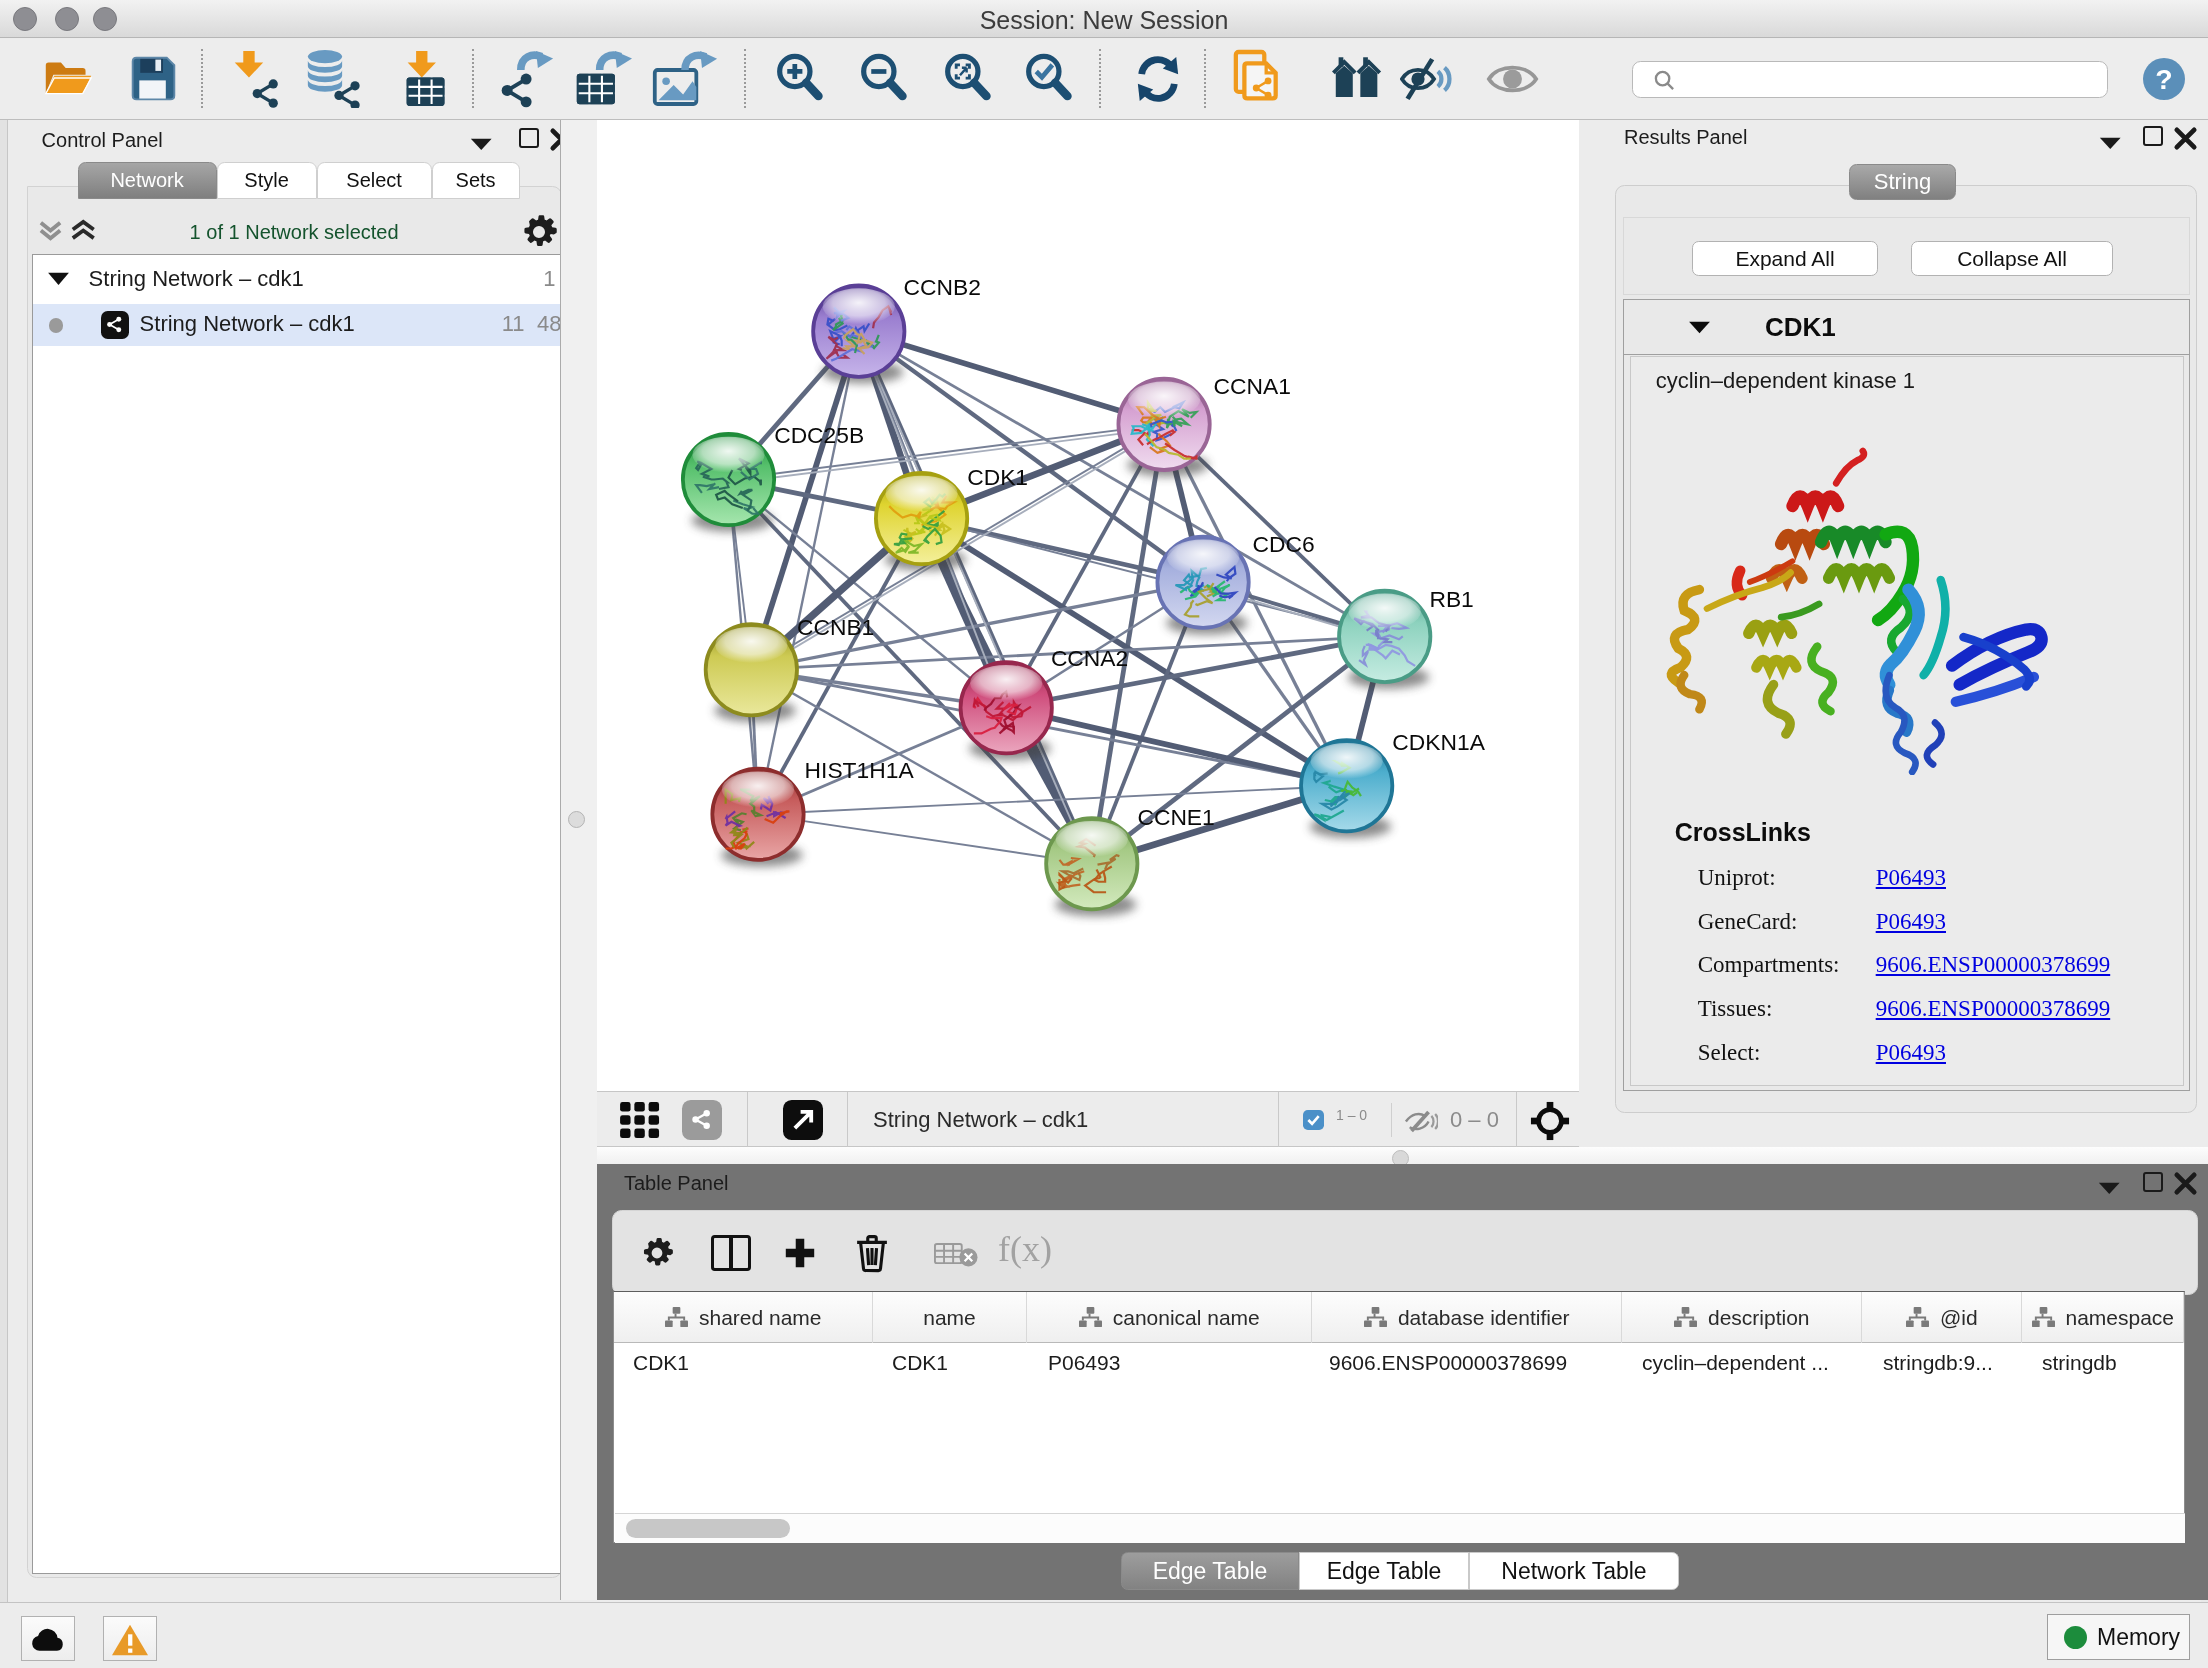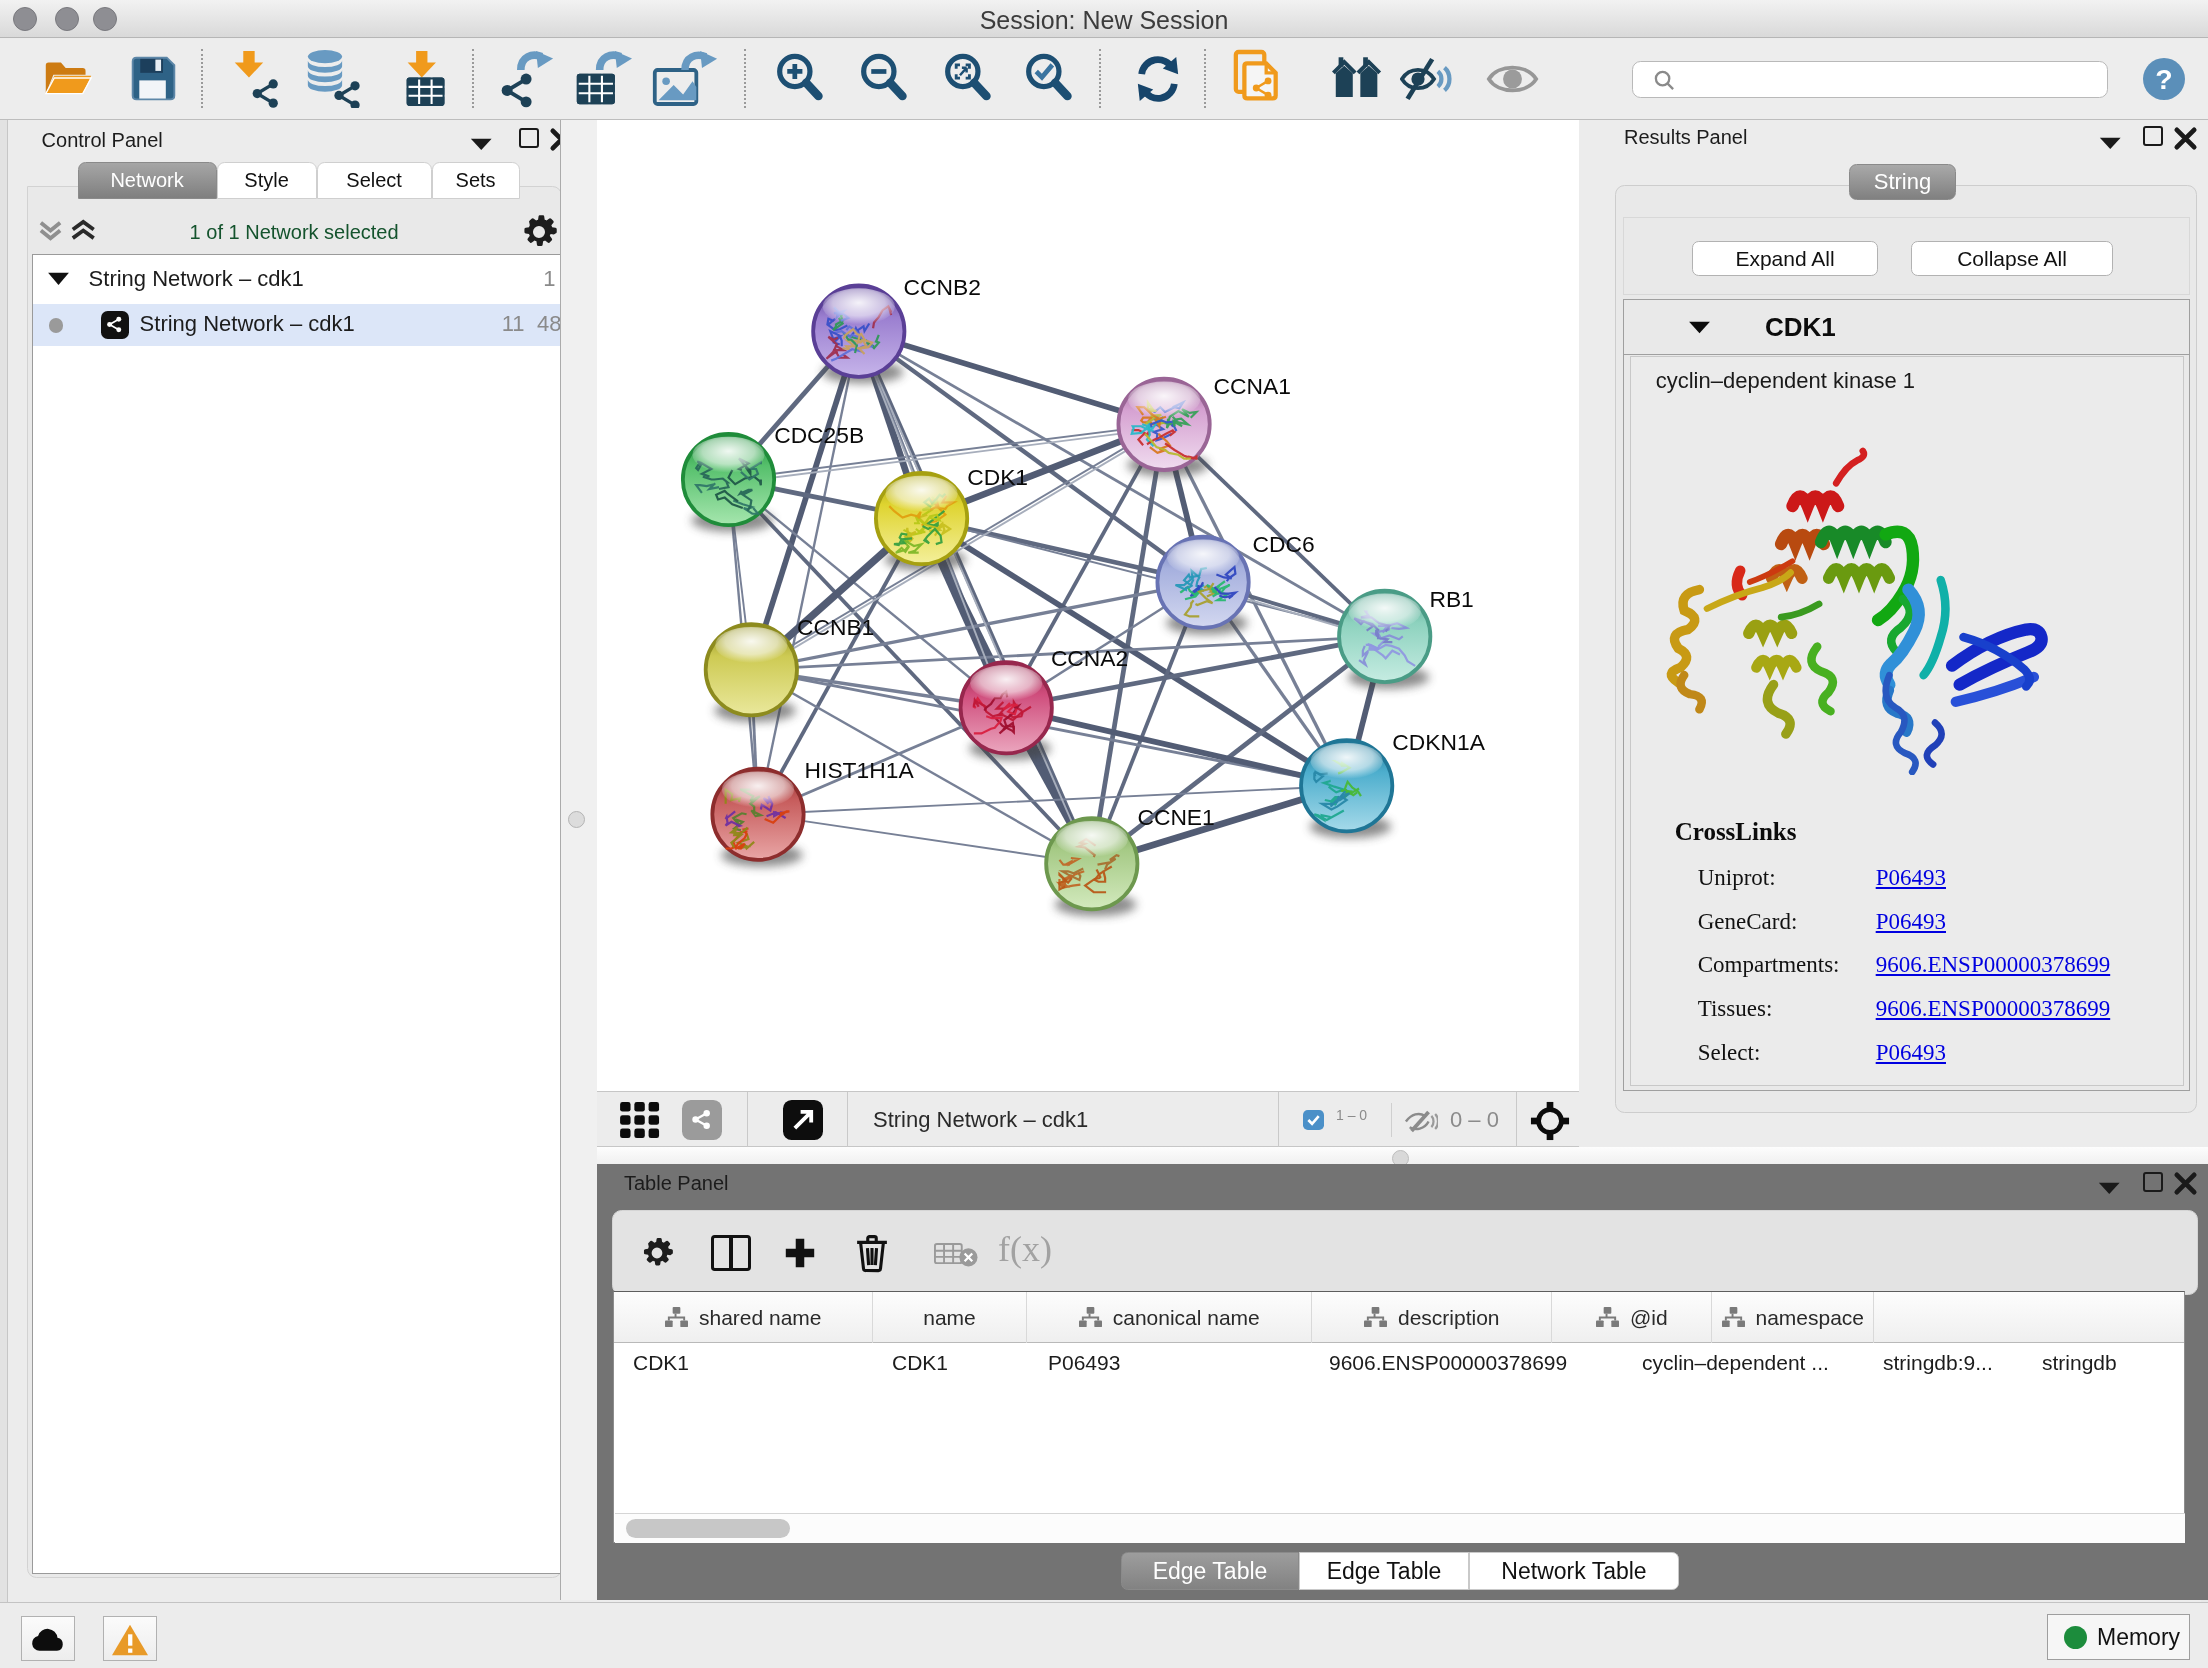--- a/index.html
+++ b/index.html
@@ -21,21 +21,21 @@
 .netcanvas{left:597px;top:120px;width:982px;height:971px;background:#fff}
 .netbar{left:597px;top:1091px;width:982px;height:56px;background:#ececec;border-top:1px solid #c6c6c6;border-bottom:1px solid #c6c6c6}
 .hdivider{left:597px;top:1147px;width:1611px;height:17px;background:linear-gradient(#fdfdfd,#f0f0f0)}
 .rightbg{left:1579px;top:120px;width:630px;height:1027px;background:#ececec}
 .respanel{left:1615px;top:185px;width:582px;height:928px;background:#e9e9e9;border:1px solid #cdcdcd;border-radius:9.5px}
 .resframe1{left:1623px;top:217px;width:567px;height:78px;border:1.9px groove #d8d8d8}
 .resbtn{position:absolute;top:23px;height:35px;background:#fff;border:1px solid #b2b2b2;border-radius:6.7px;font-size:21px;color:#111;text-align:center;line-height:33px}
 .resframe2{left:1623px;top:299px;width:567px;height:792px;border:1px solid #9f9f9f}
 .res2head{position:absolute;left:0;top:0;width:100%;height:55px;border-bottom:1px solid #9f9f9f}
 .res2body{position:absolute;left:5.7px;top:56px;width:554px;height:730px;border:1px solid #c8c8c8;background:#ebebeb}
-.serif{font-family:Liberation Serif, serif}
+.serif{font-family:Liberation Sans, sans-serif}
 .crosslabel{position:absolute;font-size:23px;color:#111;font-family:"Liberation Serif",serif}
 .crosslink{position:absolute;font-size:23px;color:#0000e0;text-decoration:underline;font-family:"Liberation Serif",serif}
 .tablepanel{left:597px;top:1164px;width:1611px;height:436px;background:#737373}
 .tptoolbar{position:absolute;left:15px;top:46px;width:1586px;height:85px;background:#e3e3e3;border:1px solid #d5d5d5;border-radius:9.5px}
 .tpgrid{position:absolute;left:16px;top:127px;width:1572px;height:252px;background:#fff;border:1px solid #8d8d8d;border-top:1.9px solid #5e5e5e}
 .tphead{position:absolute;left:0;top:0;width:100%;height:51px;background:linear-gradient(#fdfdfd,#efefef);border-bottom:1px solid #b9b9b9;display:flex}
 .thcell{height:51px;border-right:1px solid #d9d9d9;position:relative;font-size:21px;color:#2a2a2a;display:flex;align-items:center;justify-content:center;gap:9.5px}
 .tdrow{position:absolute;left:0;top:52px;width:100%;height:39px;background:#fff;font-size:21px;color:#1c1c1c}
 .tdc{position:absolute;top:6.7px;white-space:nowrap}
 .hscroll{position:absolute;left:1px;top:221px;width:1570px;height:29.5px;background:#fcfcfc;border-top:1px solid #d5d5d5}
@@ -749,20 +749,31 @@
           <svg width="25" height="23" viewBox="0 0 26 24">
             <g fill="#7a7a7a">
               <rect x="9" y="1" width="8" height="7" rx="1"></rect>
               <rect x="1" y="15" width="8" height="7" rx="1"></rect>
               <rect x="17" y="15" width="8" height="7" rx="1"></rect>
               <path d="M12 8 v4 M5 15 v-3 h16 v3" stroke="#7a7a7a" stroke-width="2" fill="none"></path>
             </g>
           </svg>
           <span>canonical name</span>
         </div>
+        <div class="thcell" style="width:310px">
+          <svg width="25" height="23" viewBox="0 0 26 24">
+            <g fill="#7a7a7a">
+              <rect x="9" y="1" width="8" height="7" rx="1"></rect>
+              <rect x="1" y="15" width="8" height="7" rx="1"></rect>
+              <rect x="17" y="15" width="8" height="7" rx="1"></rect>
+              <path d="M12 8 v4 M5 15 v-3 h16 v3" stroke="#7a7a7a" stroke-width="2" fill="none"></path>
+            </g>
+          </svg>
+          <span>database identifier</span>
+        </div>
         <div class="thcell" style="width:240px">
           <svg width="25" height="23" viewBox="0 0 26 24">
             <g fill="#7a7a7a">
               <rect x="9" y="1" width="8" height="7" rx="1"></rect>
               <rect x="1" y="15" width="8" height="7" rx="1"></rect>
               <rect x="17" y="15" width="8" height="7" rx="1"></rect>
               <path d="M12 8 v4 M5 15 v-3 h16 v3" stroke="#7a7a7a" stroke-width="2" fill="none"></path>
             </g>
           </svg>
           <span>description</span>

